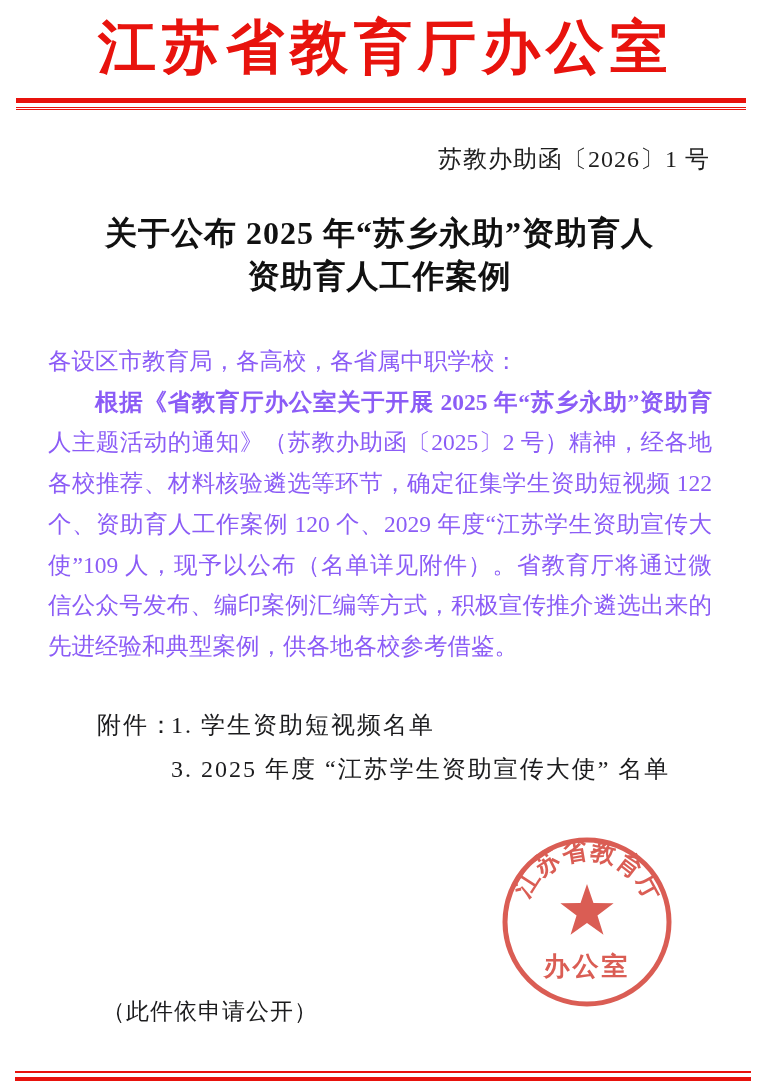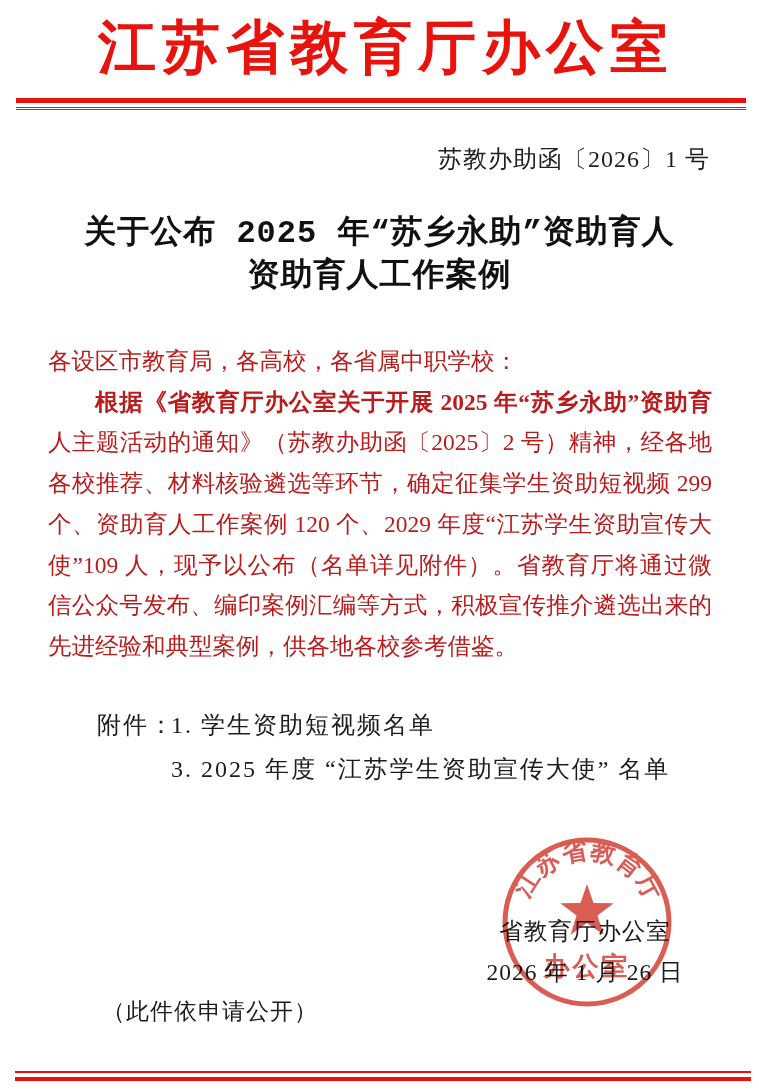--- a/index.html
+++ b/index.html
@@ -49,31 +49,30 @@
   
   .doc-title {
     position: absolute;
     top: 212px; left: 0; right: 0;
     text-align: center;
     font-weight: bold;
     font-size: 32px;
     line-height: 43px;
     letter-spacing: 1px;
     color: #111;
-    font-family: Liberation Mono, monospace;
   }
 
   
   .body-block {
     position: absolute;
     top: 341px; left: 48px;
     width: 664px;
     font-size: 23.5px;
     line-height: 40.7px;
-    color: #b91c1c;
+    color: #8b5cf6;
   }
   .bline { text-align: justify; text-align-last: justify; }
   .bline.noj { text-align: left; text-align-last: auto; }
   .bline.indent { text-indent: 47px; font-weight: bold; }
   .salutation { text-align: left; }
 
   
   .attachments {
     position: absolute;
     top: 704px; left: 97px;
@@ -139,45 +138,41 @@
 
   <div class="doc-title">
     <div>关于公布 2025 年“苏乡永助”资助育人</div>
     <div>资助育人工作案例</div>
   </div>
 
   <div class="body-block">
     <div class="salutation">各设区市教育局，各高校，各省属中职学校：</div>
     <div class="bline indent">根据《省教育厅办公室关于开展 2025 年“苏乡永助”资助育</div>
     <div class="bline">人主题活动的通知》（苏教办助函〔2025〕2 号）精神，经各地</div>
-    <div class="bline">各校推荐、材料核验遴选等环节，确定征集学生资助短视频 299</div>
+    <div class="bline">各校推荐、材料核验遴选等环节，确定征集学生资助短视频 122</div>
     <div class="bline">个、资助育人工作案例 120 个、2029 年度“江苏学生资助宣传大</div>
     <div class="bline">使”109 人，现予以公布（名单详见附件）。省教育厅将通过微</div>
     <div class="bline">信公众号发布、编印案例汇编等方式，积极宣传推介遴选出来的</div>
     <div class="bline noj">先进经验和典型案例，供各地各校参考借鉴。</div>
   </div>
 
   <div class="attachments">
     <div class="att-row">
       <span class="att-gutter">附件：</span>
       <span>1. 学生资助短视频名单</span>
     </div>
     <div class="att-row">
       <span class="att-gutter"></span>
     </div>
     <div class="att-row">
       <span class="att-gutter"></span>
       <span>3. 2025 年度 “江苏学生资助宣传大使” 名单</span>
     </div>
   </div>
 
-  <div class="signature">
-    <div>省教育厅办公室</div>
-    <div>2026 年 1 月 26 日</div>
-  </div>
 
   <div class="seal">
     <svg width="180" height="180" viewBox="0 0 180 180">
       <circle cx="90" cy="90" r="82" fill="none" stroke="#d5463c" stroke-width="5"></circle>
       <polygon fill="#d5463c" points="90,52 96.47,71.10 116.63,71.35 100.46,83.40 106.46,102.65 90,91 73.54,102.65 79.54,83.40 63.37,71.35 83.53,71.10"></polygon>
       <defs>
         <path id="sealArc" d="M 27.96 79.06 A 63 63 0 0 1 152.04 79.06" fill="none"></path>
       </defs>
       <text font-size="25" font-weight="bold" fill="#d5463c" letter-spacing="1" font-family="Liberation Serif, serif">
         <textPath href="#sealArc" startOffset="12">江苏省教育厅</textPath>

